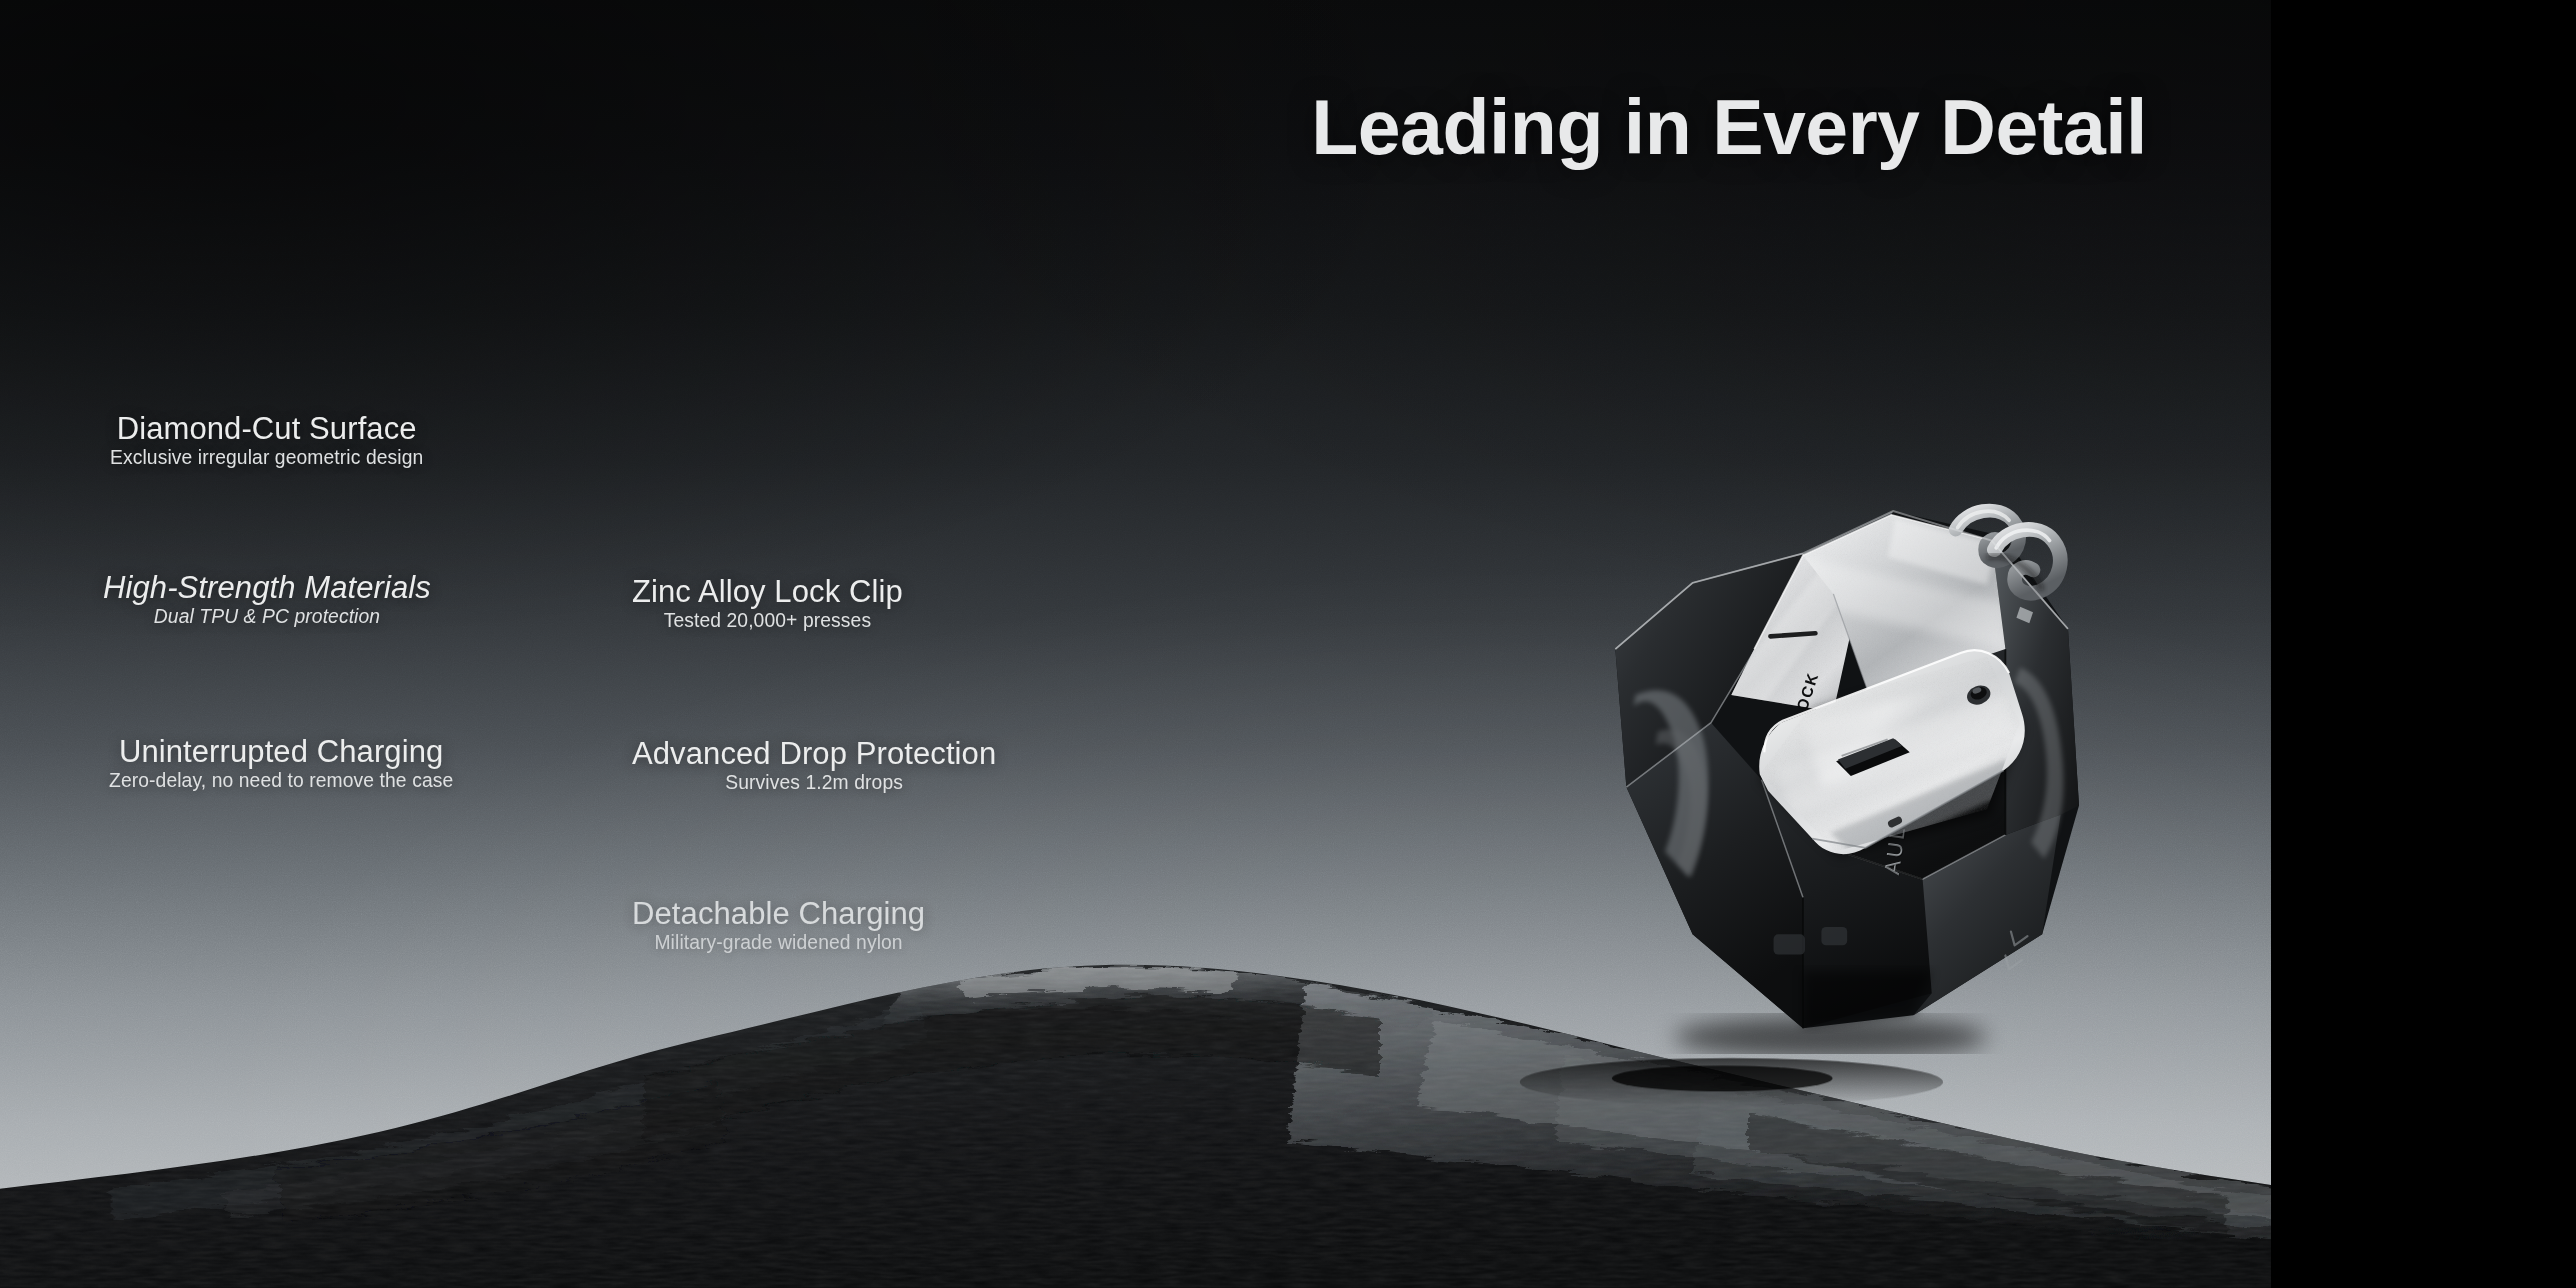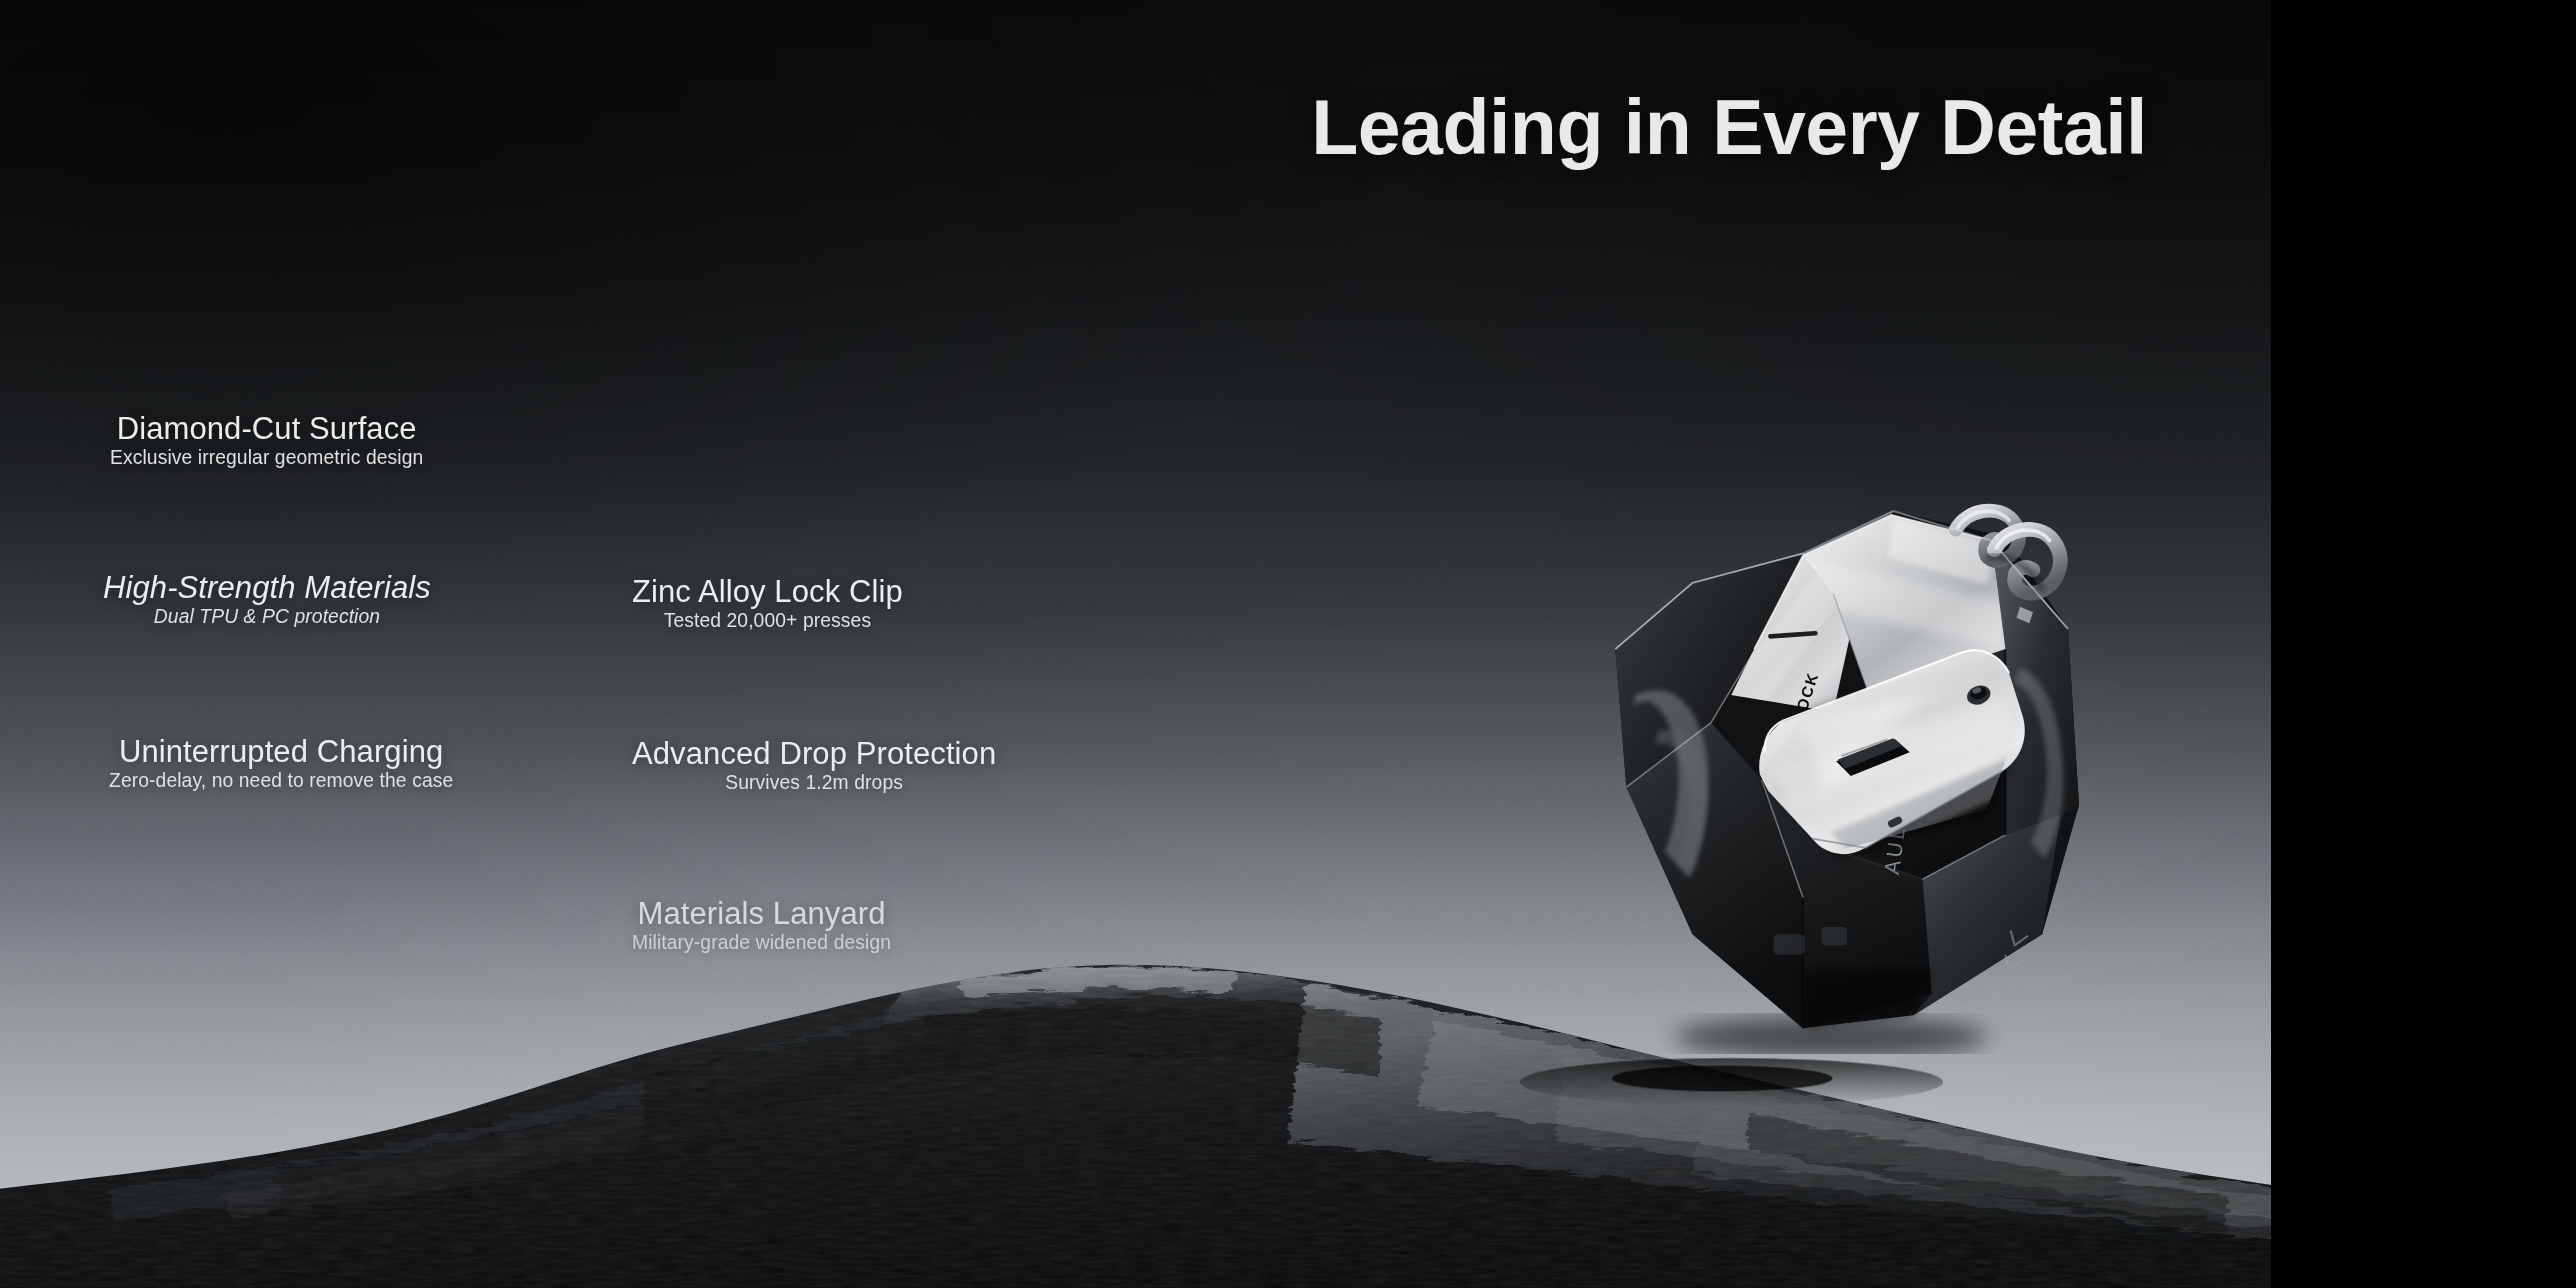--- a/index.html
+++ b/index.html
@@ -225,22 +225,22 @@
     <div class="t">Uninterrupted Charging</div>
     <div class="s">Zero-delay, no need to remove the case</div>
   </div>
 
   <div class="feat" id="f-drop">
     <div class="t">Advanced Drop Protection</div>
     <div class="s">Survives 1.2m drops</div>
   </div>
 
   <div class="feat dim" id="f-lanyard">
-    <div class="t">Materials Lanyard</div>
-    <div class="s">Military-grade widened design</div>
+    <div class="t">Detachable Charging</div>
+    <div class="s">Military-grade widened nylon</div>
   </div>
 
   <svg id="product" xmlns="http://www.w3.org/2000/svg" viewBox="0 0 700 690">
     <defs>
 
       <linearGradient id="bodyL" x1="0" y1="0" x2="1" y2="0.8">
         <stop offset="0%" stop-color="#3e4246"></stop>
         <stop offset="30%" stop-color="#2a2d30"></stop>
         <stop offset="70%" stop-color="#191b1d"></stop>
         <stop offset="100%" stop-color="#0e1011"></stop>

